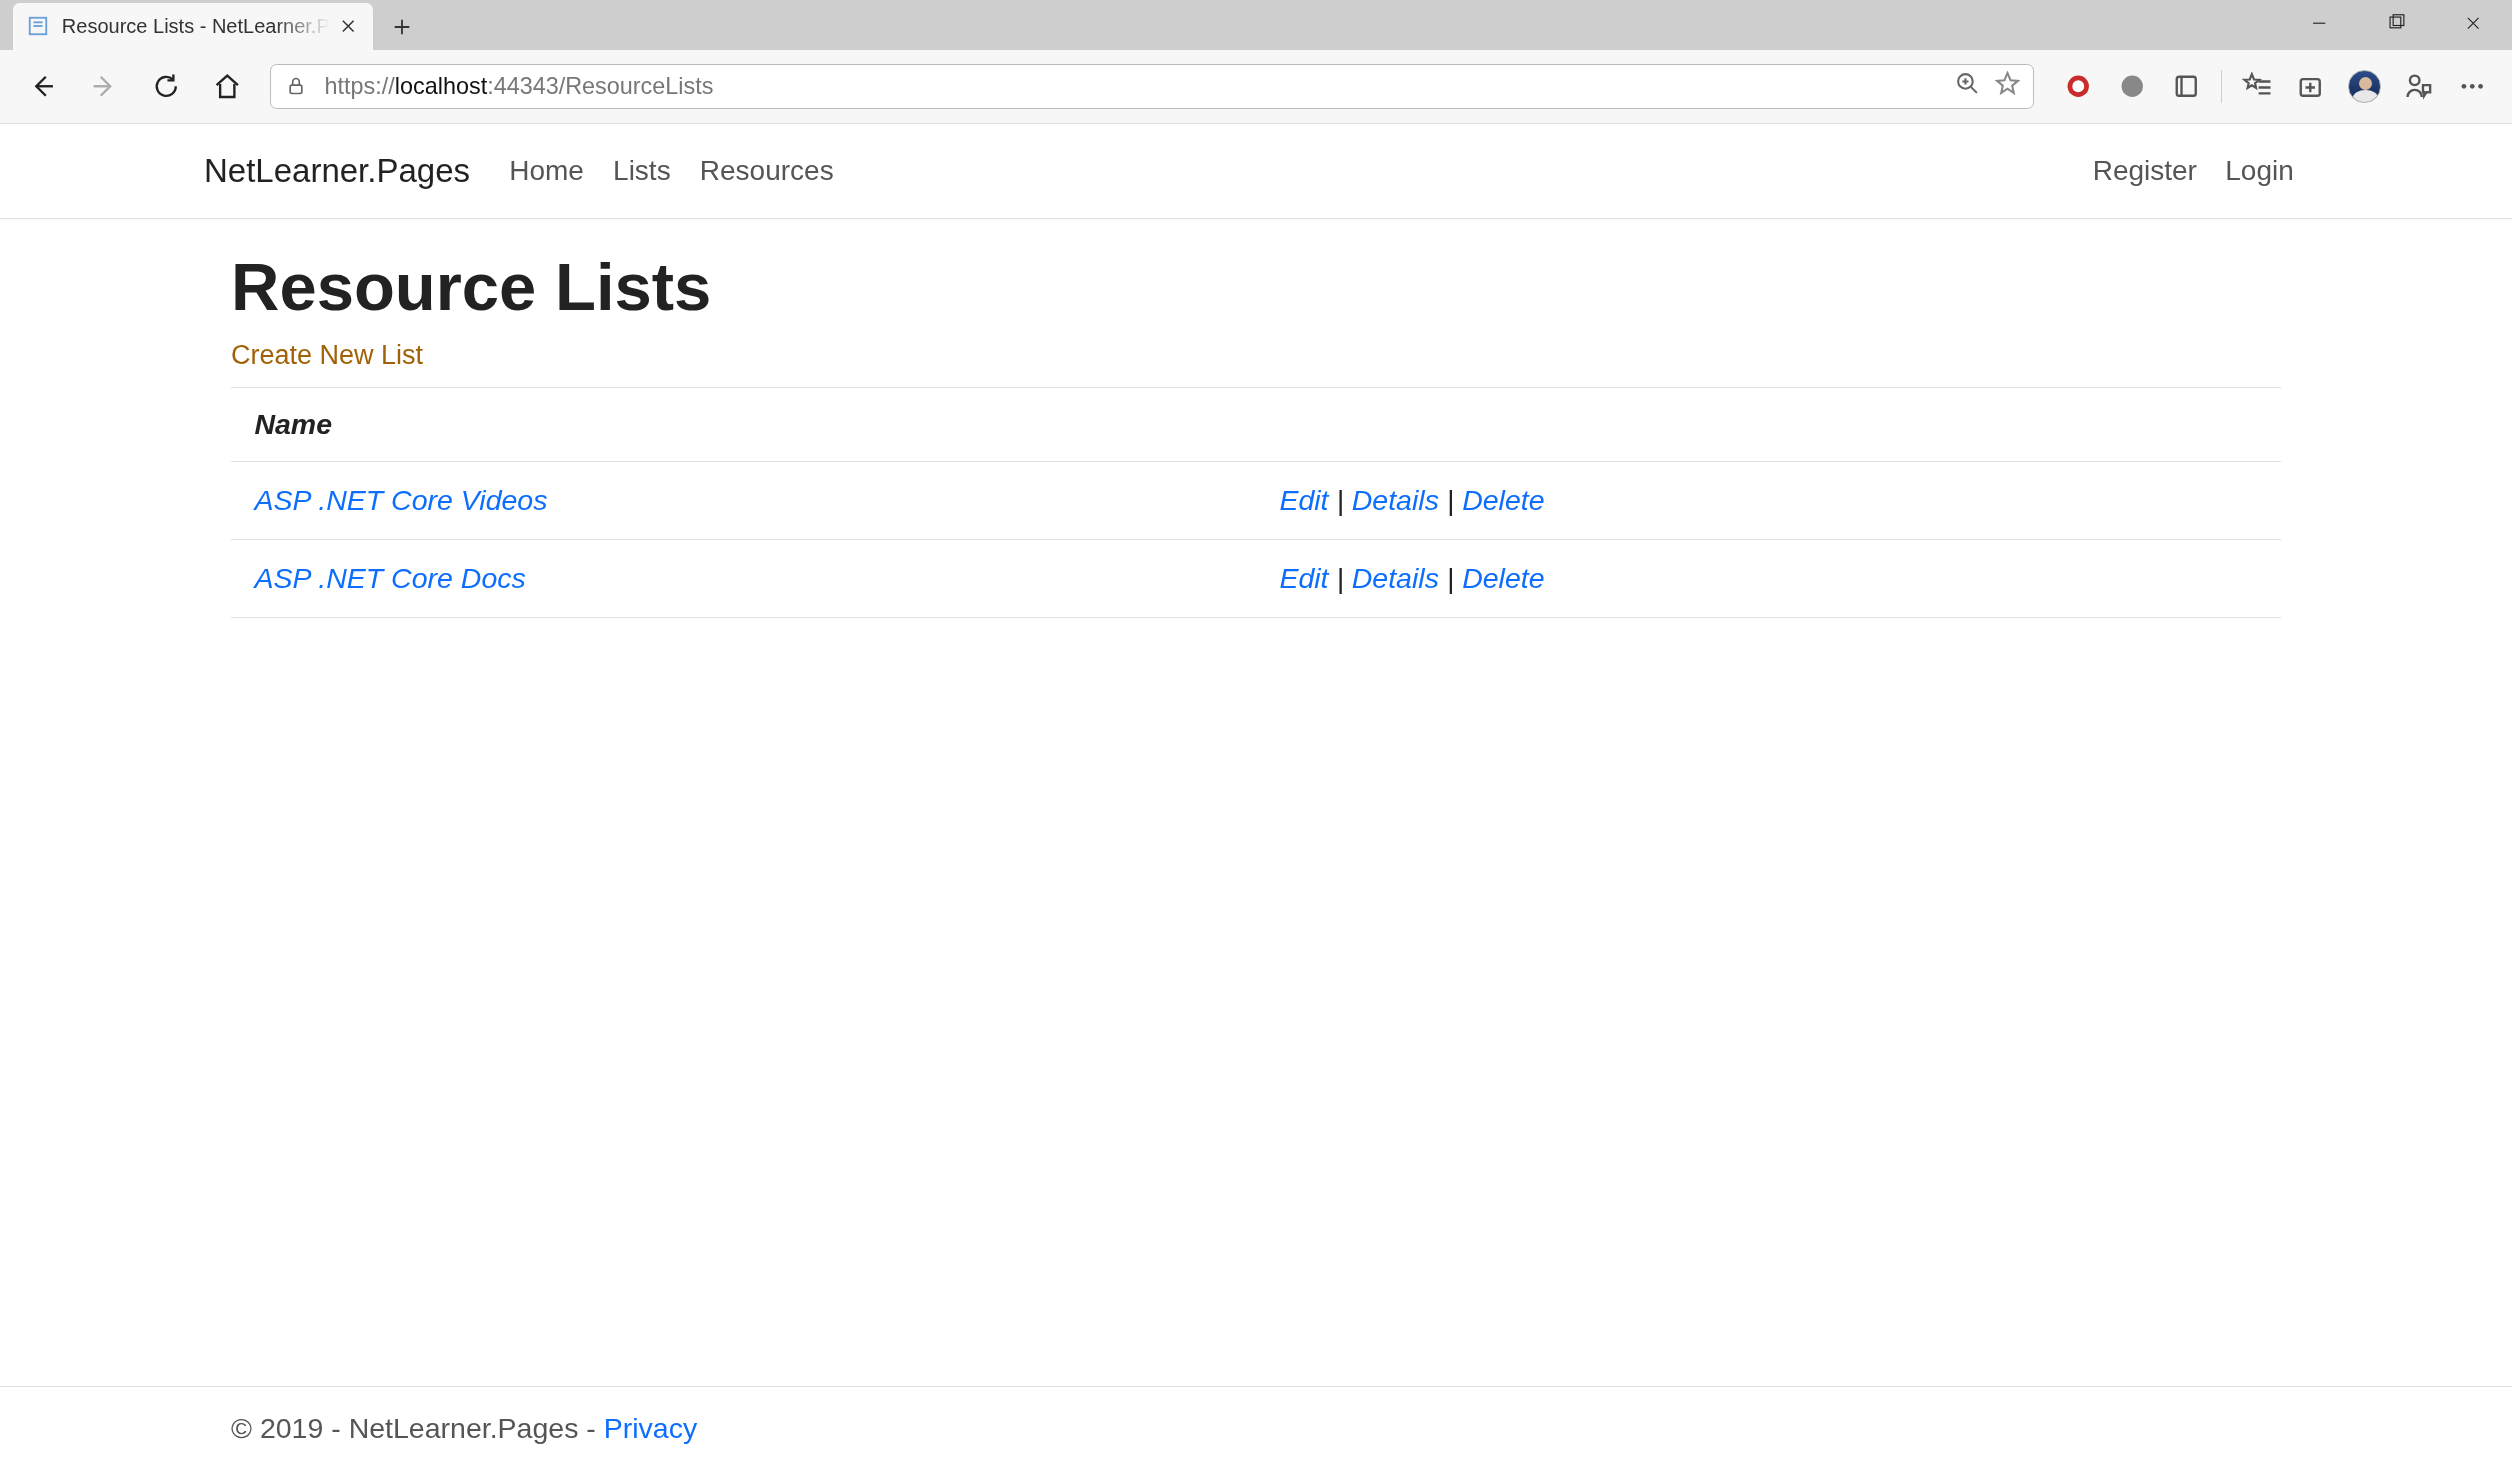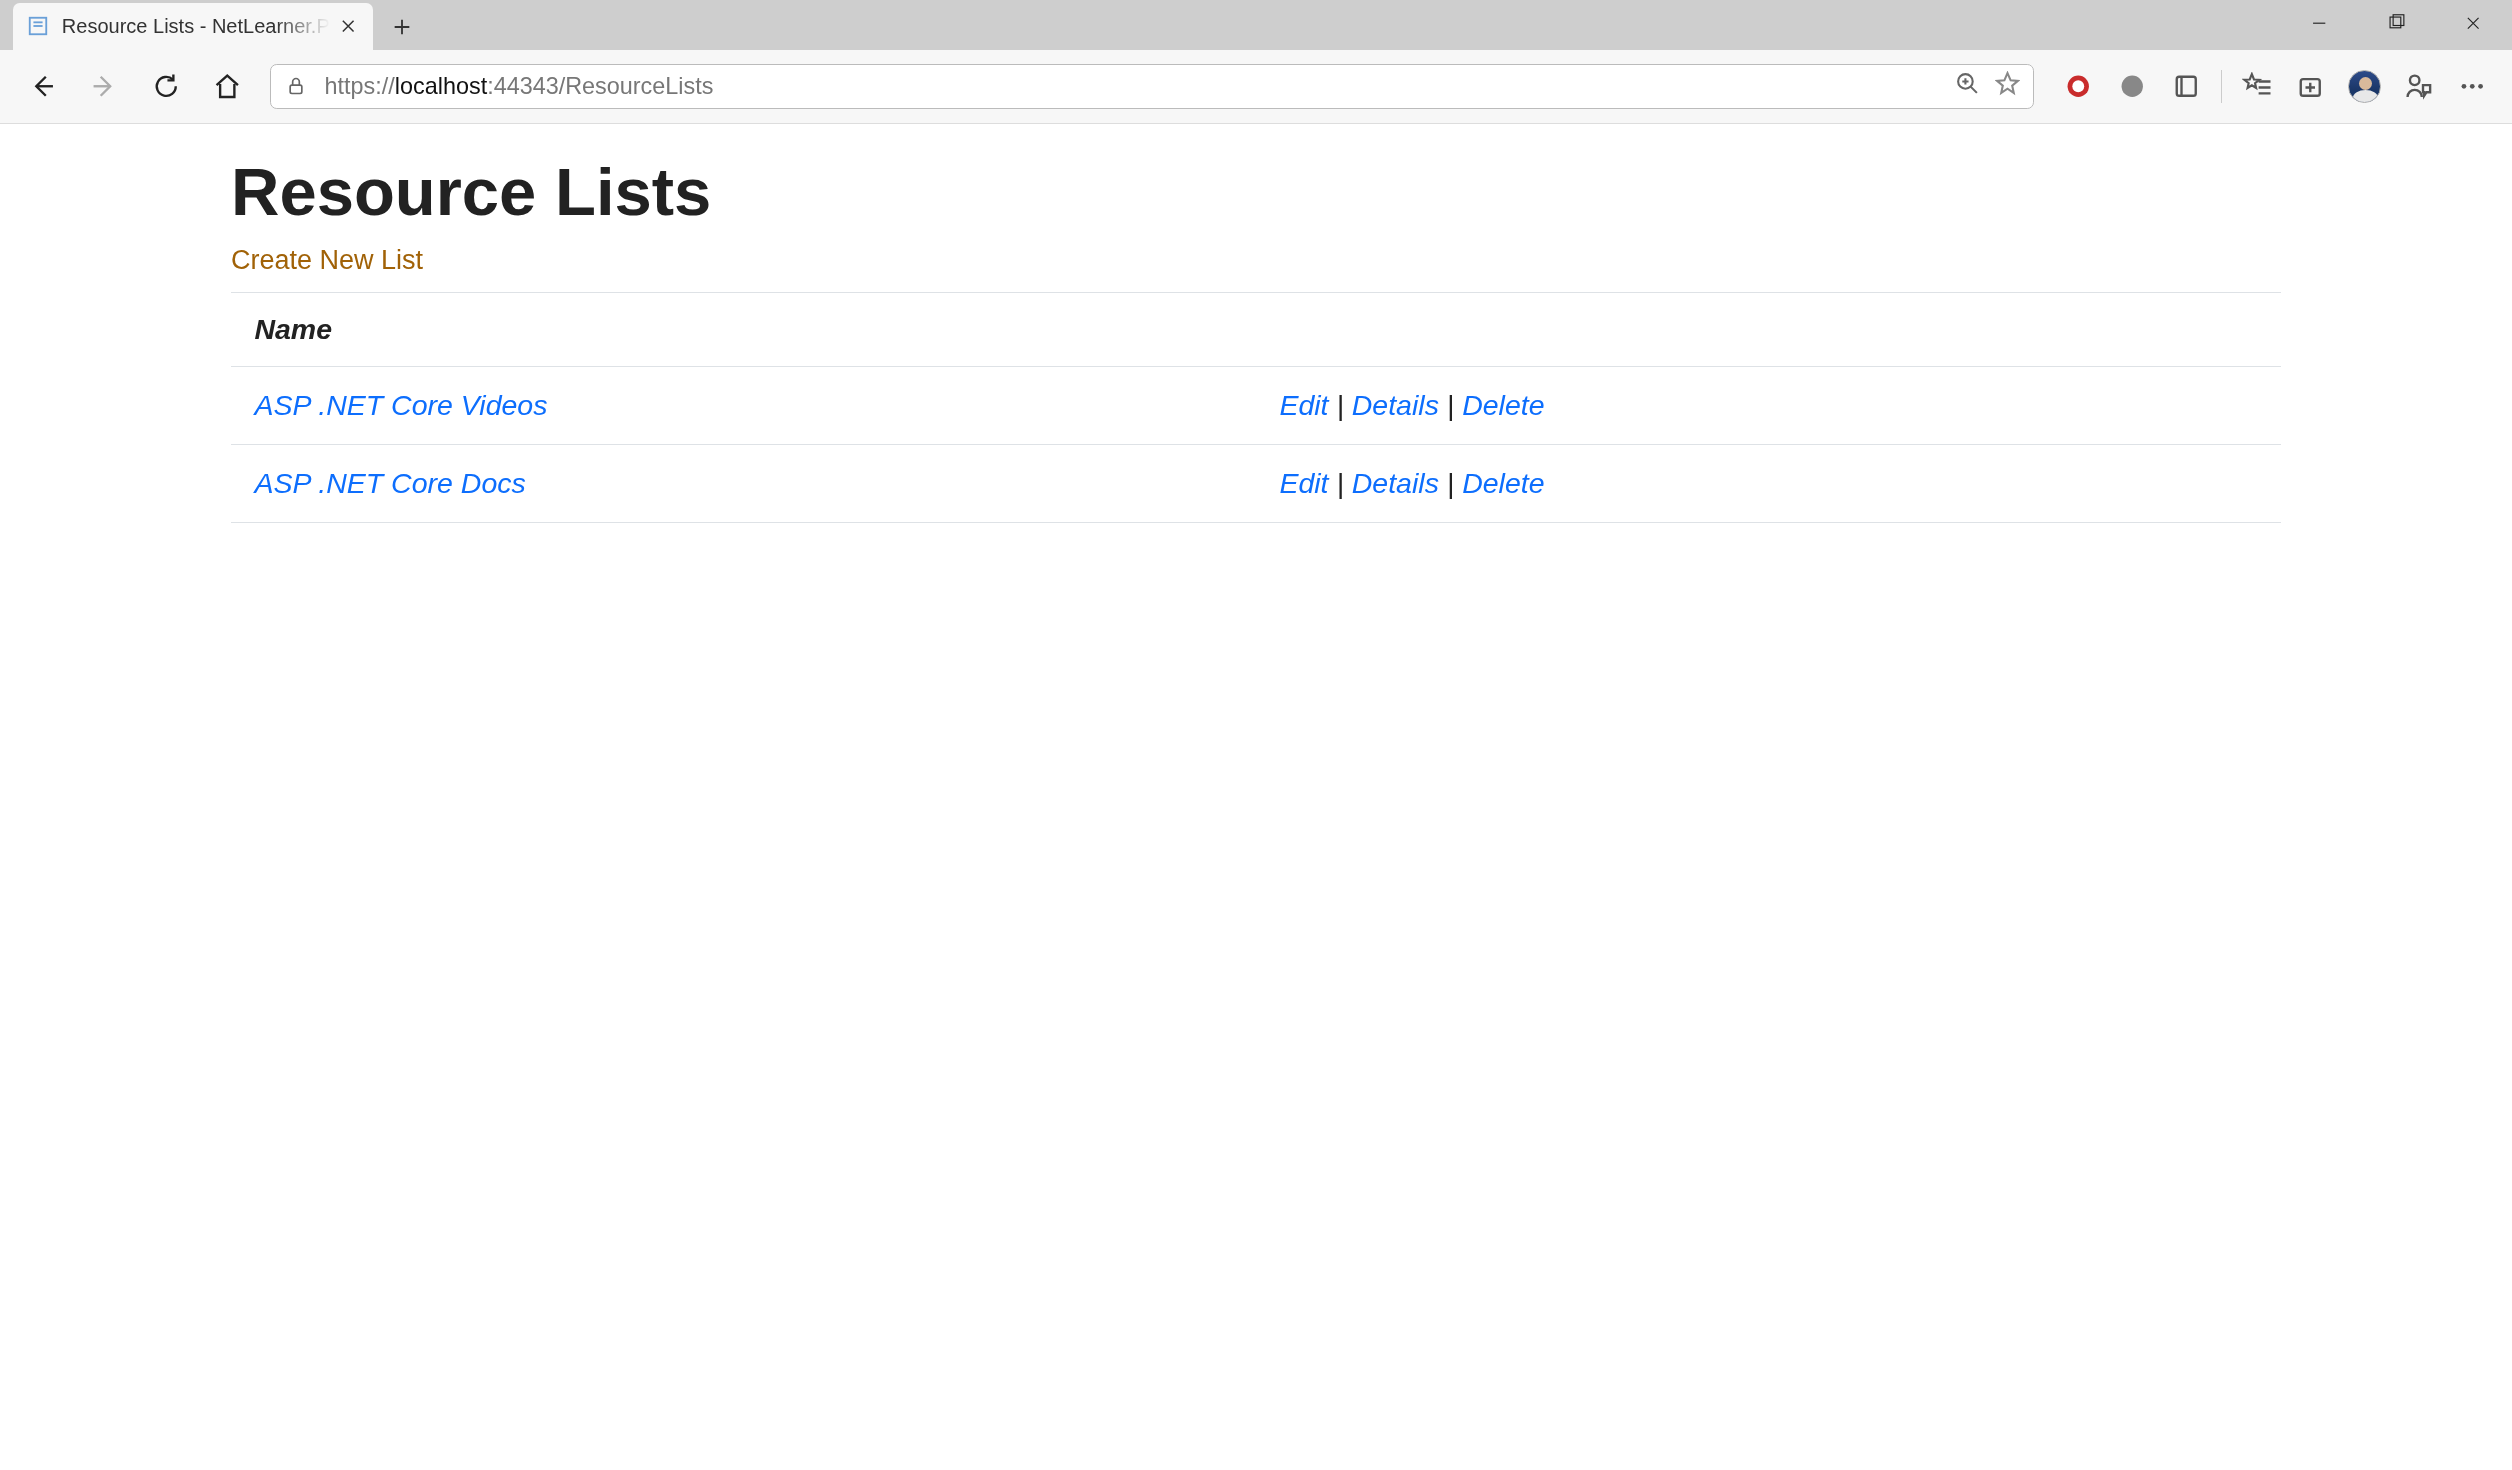--- a/index.html
+++ b/index.html
@@ -407,20 +407,34 @@
             <circle cx="5" cy="12" r="2" fill="#555"></circle>
             <circle cx="12" cy="12" r="2" fill="#555"></circle>
             <circle cx="19" cy="12" r="2" fill="#555"></circle>
           </svg>
       </span>
     </div>
   </div>
 </div>
 
 <div class="page">
+  <nav class="navbar">
+    <div class="nav-inner">
+      <a class="brand">NetLearner.Pages</a>
+      <div class="nav-links">
+        <a>Home</a>
+        <a>Lists</a>
+        <a>Resources</a>
+      </div>
+      <div class="nav-right">
+        <a>Register</a>
+        <a>Login</a>
+      </div>
+    </div>
+  </nav>
   <div class="content">
     <h1>Resource Lists</h1>
     <a class="create-link">Create New List</a>
     <table>
       <thead>
         <tr>
           <th>Name</th>
           <th></th>
         </tr>
       </thead>
@@ -433,14 +447,17 @@
         </tr>
         <tr>
           <td class="name-col"><a>ASP .NET Core Docs</a></td>
           <td>
             <a>Edit</a><span class="action-sep"> | </span><a>Details</a><span class="action-sep"> | </span><a>Delete</a>
           </td>
         </tr>
       </tbody>
     </table>
   </div>
+  <div class="footer-bar">
+    <span>© 2019 - NetLearner.Pages - </span><a>Privacy</a>
+  </div>
 </div>
 
 
 </body></html>

